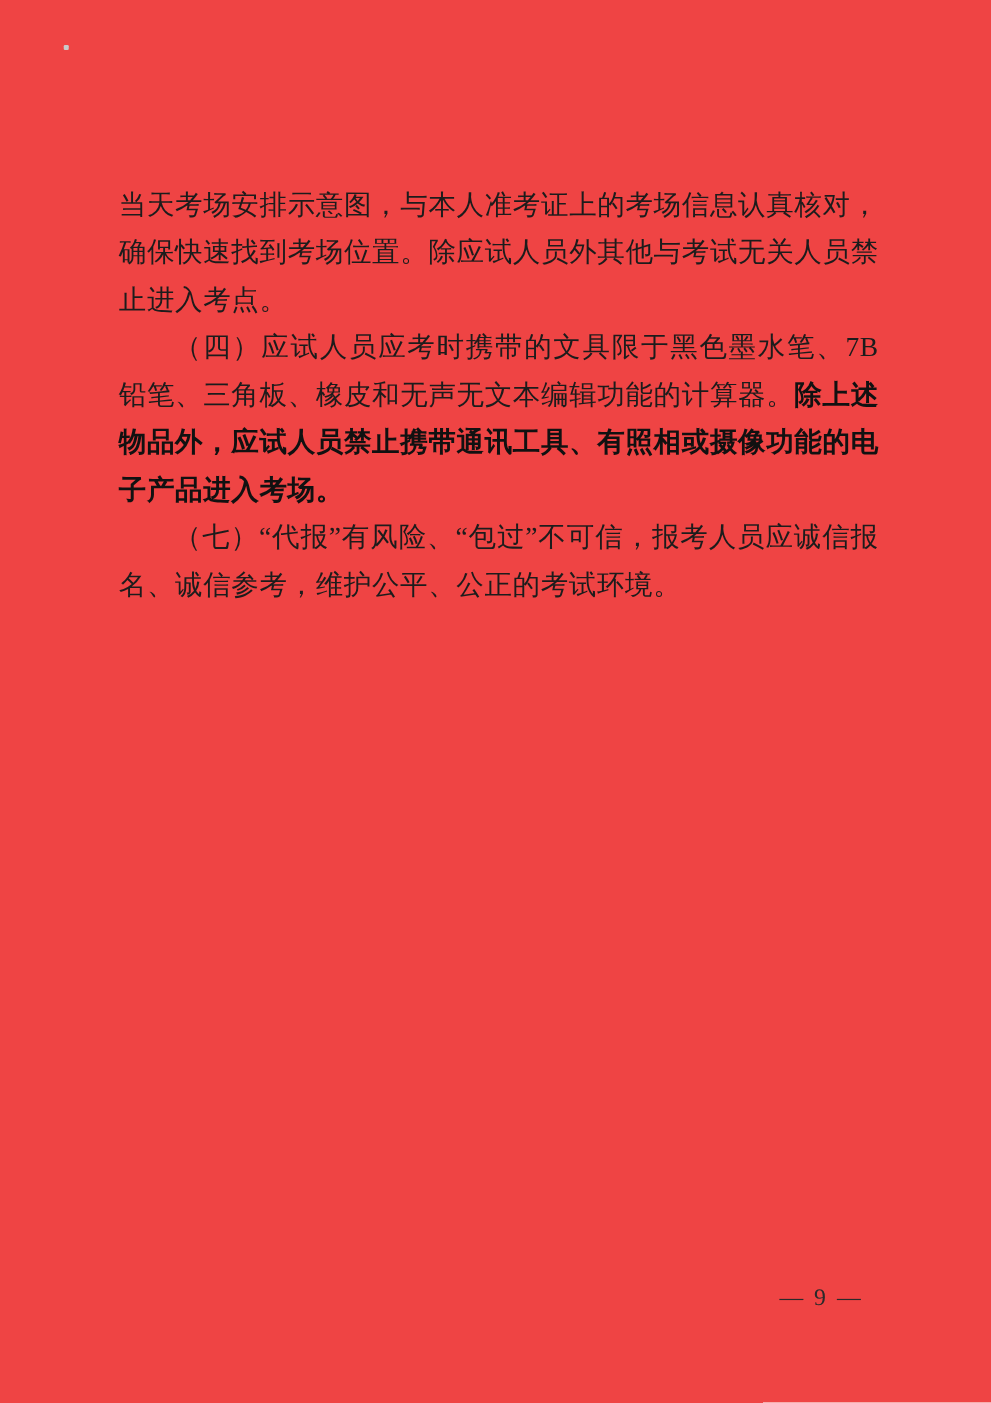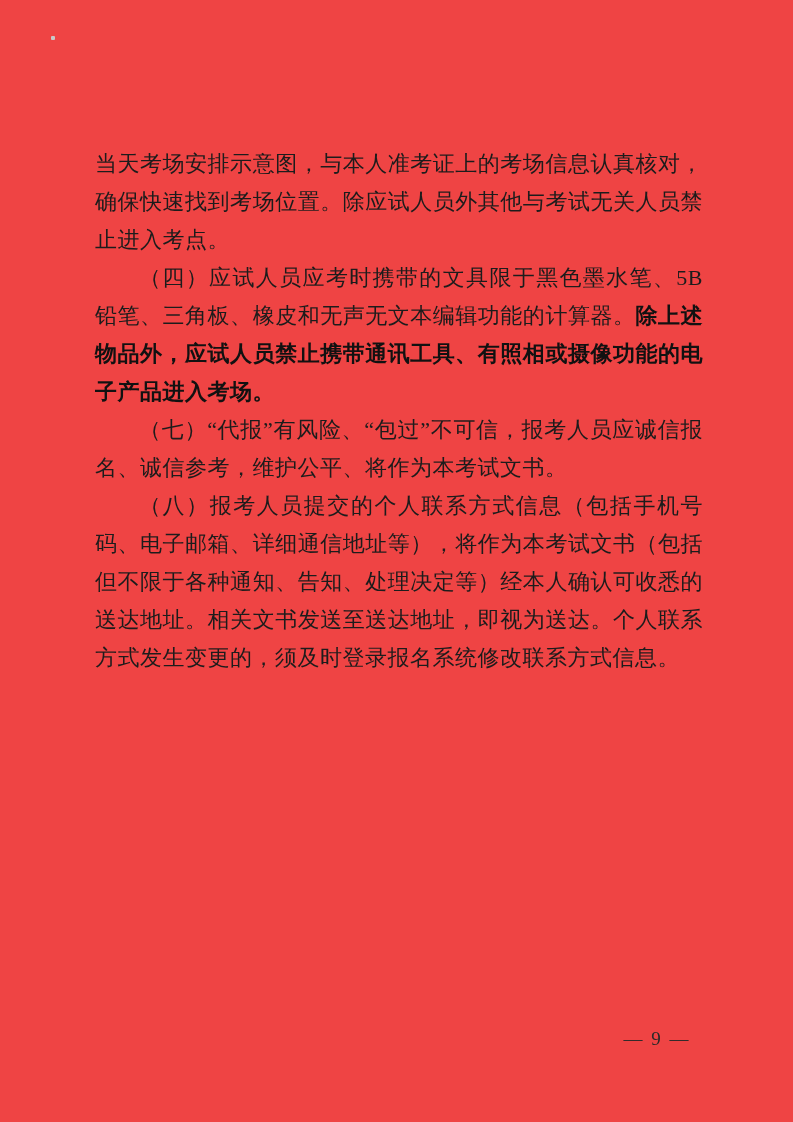--- a/index.html
+++ b/index.html
@@ -63,25 +63,24 @@
 <body>
 
 <div class="page">
 
   <div class="scan-artifact"></div>
 
   <div class="content">
 
     <p class="para"><span>当天考场安排示意图，与本人准考证上的考场信息认真核对，确保快速找到考场位置。除应试人员外其他与考试无关人员禁止进入考点。</span></p>
 
-    <p class="para indent"><span>（四）应试人员应考时携带的文具限于黑色墨水笔、5B 铅笔、三角板、橡皮和无声无文本编辑功能的计算器。</span><span class="run-bold">除上述物品外，应试人员禁止携带通讯工具、有照相或摄像功能的电子产品进入考场。</span></p>
+    <p class="para indent"><span>（四）应试人员应考时携带的文具限于黑色墨水笔、7B 铅笔、三角板、橡皮和无声无文本编辑功能的计算器。</span><span class="run-bold">除上述物品外，应试人员禁止携带通讯工具、有照相或摄像功能的电子产品进入考场。</span></p>
 
 
 
-    <p class="para indent"><span>（七）“代报”有风险、“包过”不可信，报考人员应诚信报名、诚信参考，维护公平、将作为本考试文书。</span></p>
+    <p class="para indent"><span>（七）“代报”有风险、“包过”不可信，报考人员应诚信报名、诚信参考，维护公平、公正的考试环境。</span></p>
 
-    <p class="para indent"><span>（八）报考人员提交的个人联系方式信息（包括手机号码、电子邮箱、详细通信地址等），将作为本考试文书（包括但不限于各种通知、告知、处理决定等）经本人确认可收悉的送达地址。相关文书发送至送达地址，即视为送达。个人联系方式发生变更的，须及时登录报名系统修改联系方式信息。</span></p>
 
   </div>
 
   <div class="page-number">— 9 —</div>
 
 </div>
 
 </body></html>

